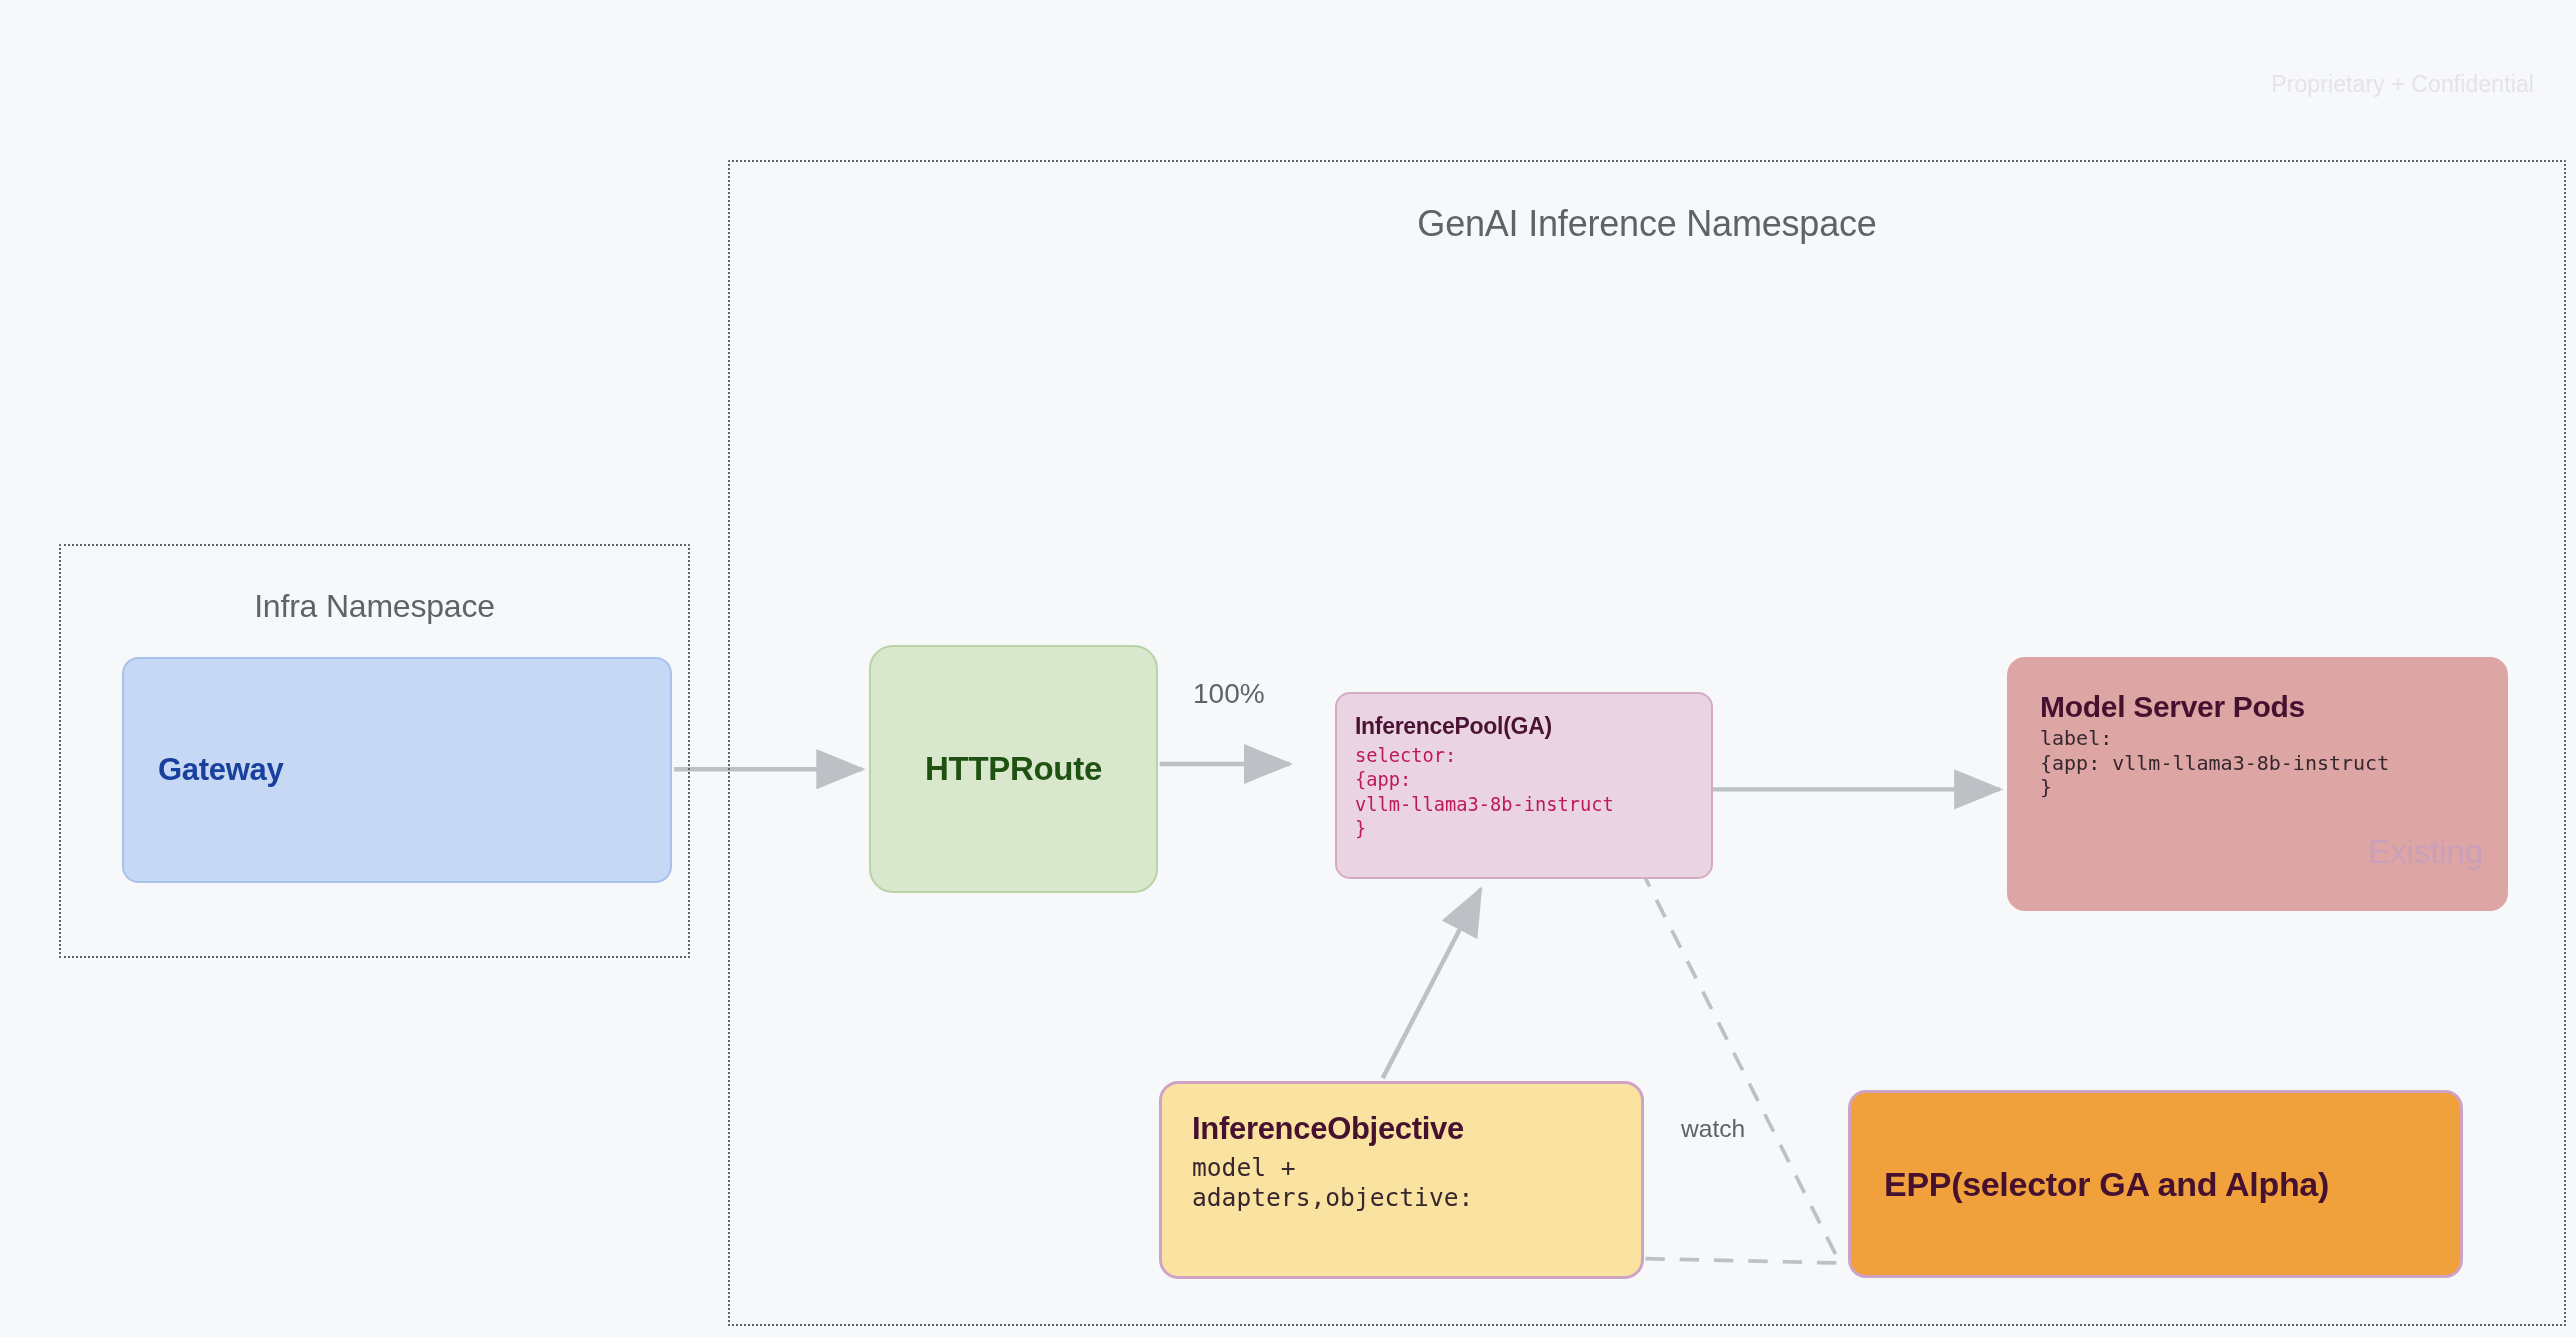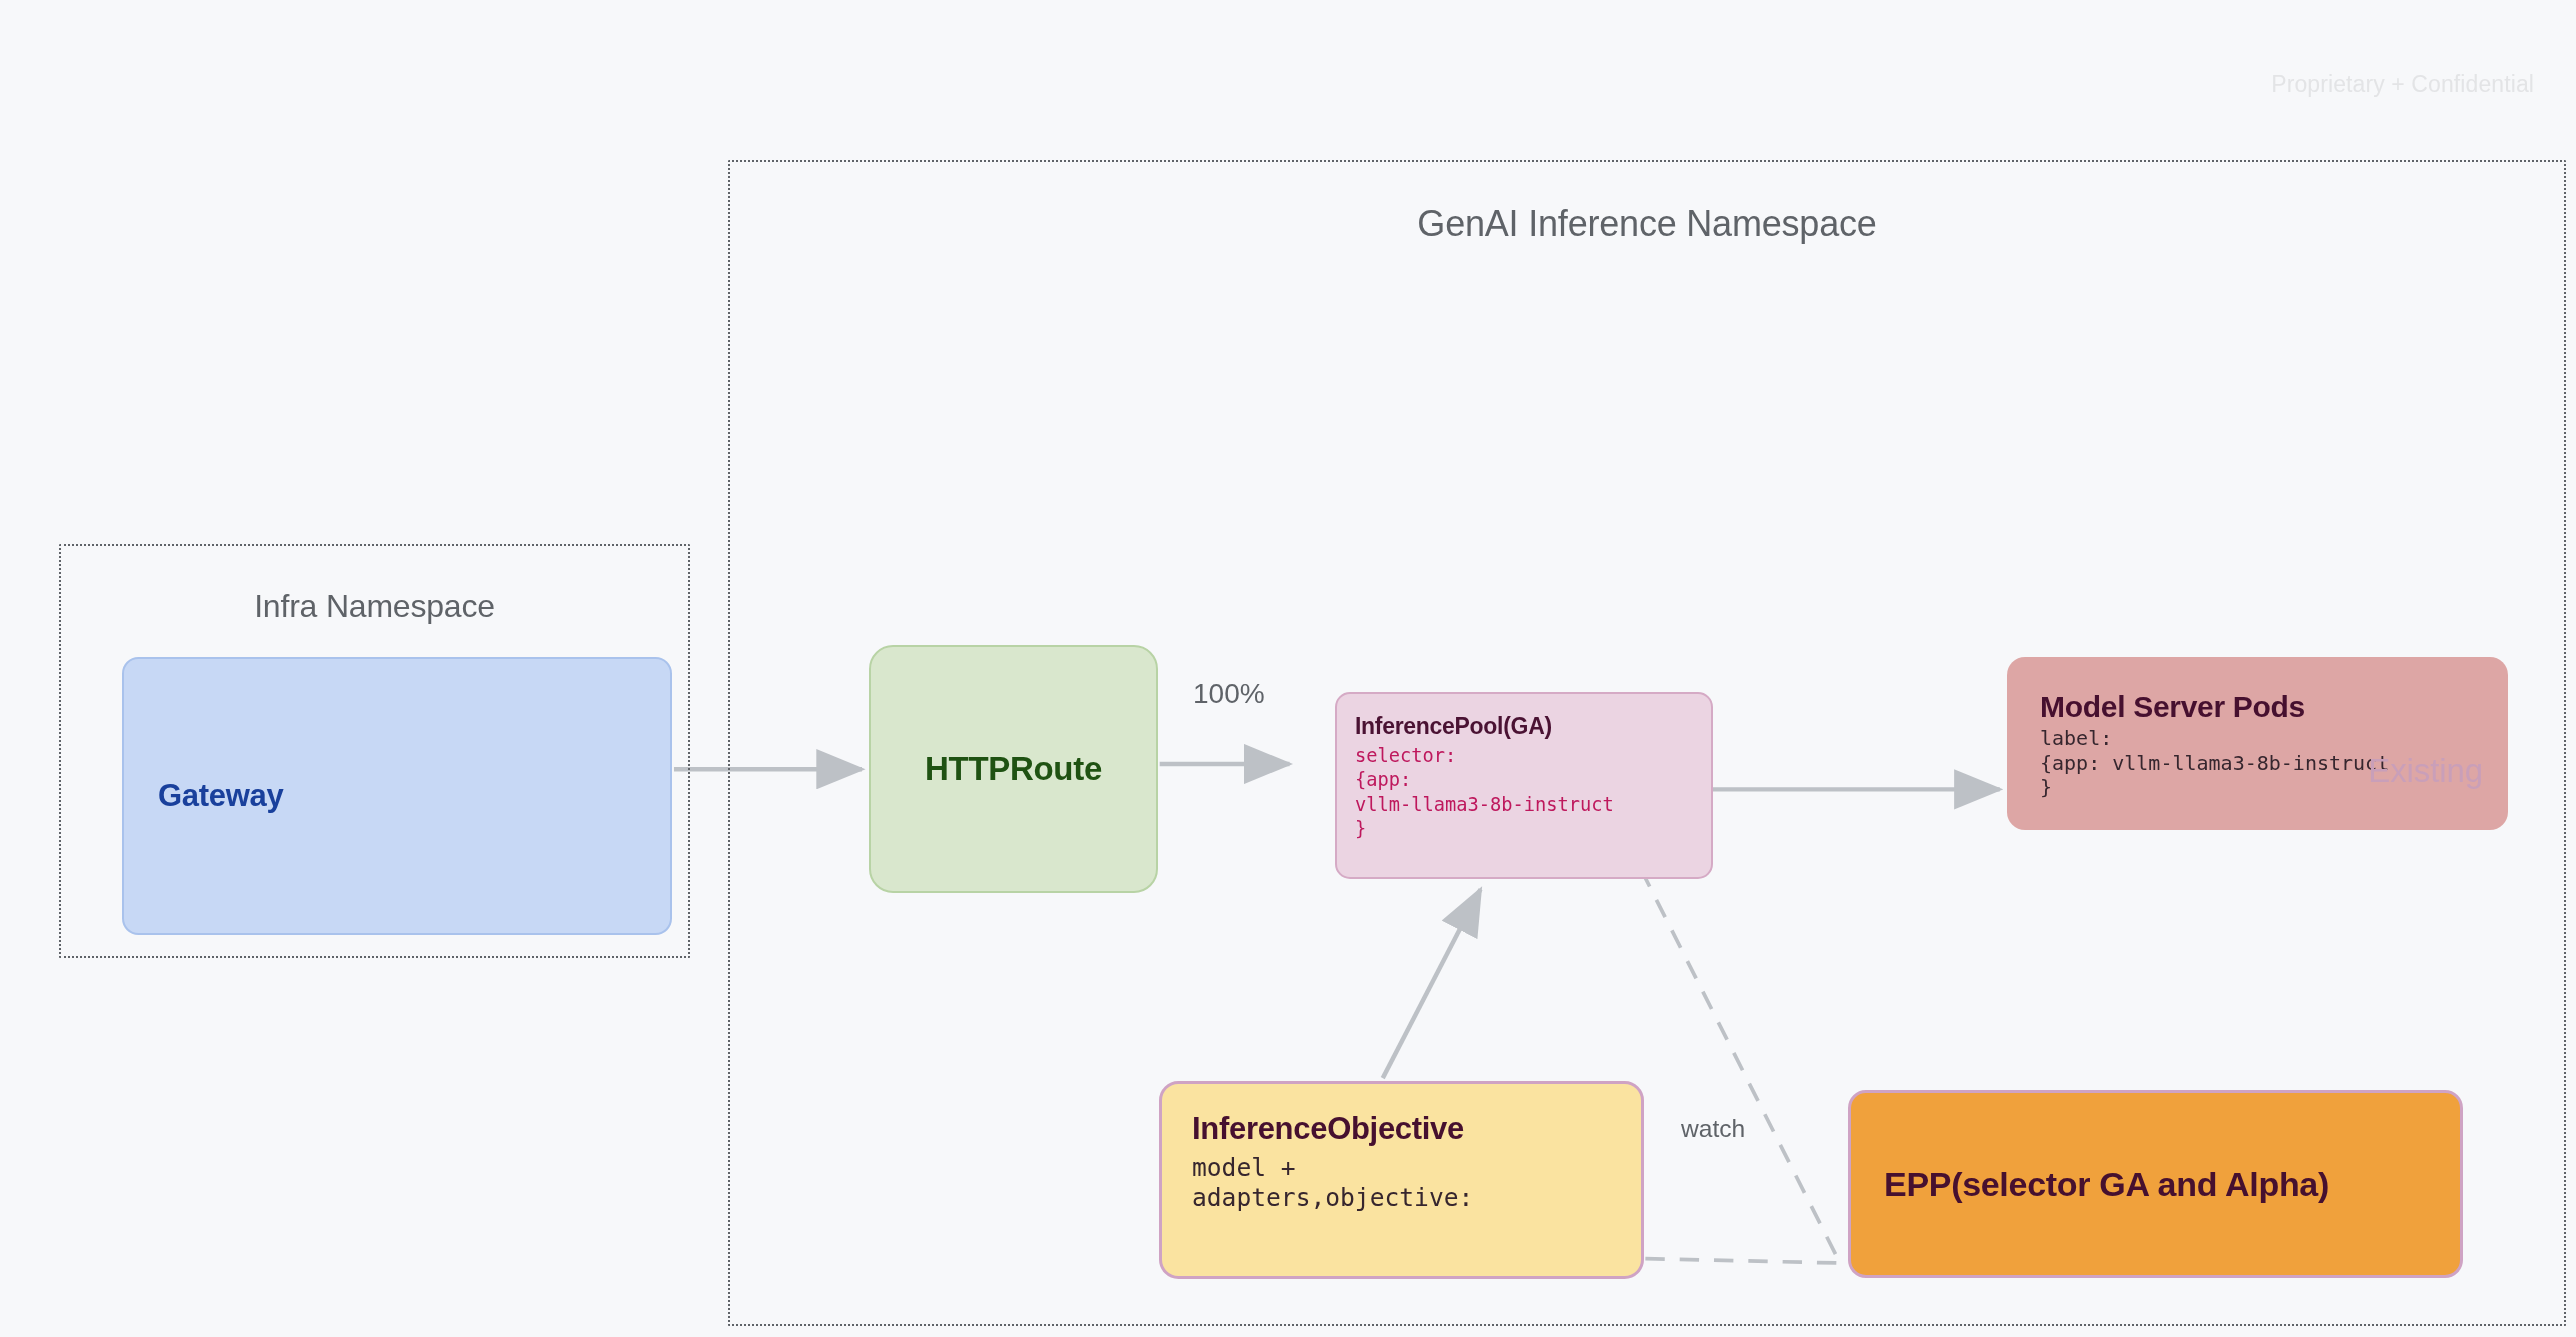--- a/index.html
+++ b/index.html
@@ -59,21 +59,21 @@
     letter-spacing: -0.3px;
     white-space: nowrap;
   }
   .node .mono {
     font-family: "DejaVu Sans Mono", "Liberation Mono", monospace;
     white-space: pre;
   }
 
   
   #node-gateway {
-    left: 122px; top: 657px; width: 550px; height: 278px;
+    left: 122px; top: 657px; width: 550px; height: 226px;
     background: #c7d8f5;
     border: 2.2px solid #a9c2ec;
     border-radius: 16.4px;
     display: flex;
     align-items: center;
   }
   #node-gateway .title {
     font-size: 31px;
     color: #19409c;
     padding-left: 34px;
@@ -111,21 +111,21 @@
   }
   #node-inferencepool .mono {
     font-size: 18.7px;
     line-height: 1.30;
     color: #be185d;
     display: block;
   }
 
   
   #node-modelpods {
-    left: 2007px; top: 657px; width: 501px; height: 173px;
+    left: 2007px; top: 657px; width: 501px; height: 254px;
     background: #dda6a5;
     border-radius: 18px;
     padding: 33px 0 0 33px;
     overflow: hidden;
   }
   #node-modelpods .title {
     font-size: 30px;
     color: #46102f;
     display: block;
     margin-bottom: 2.2px;

